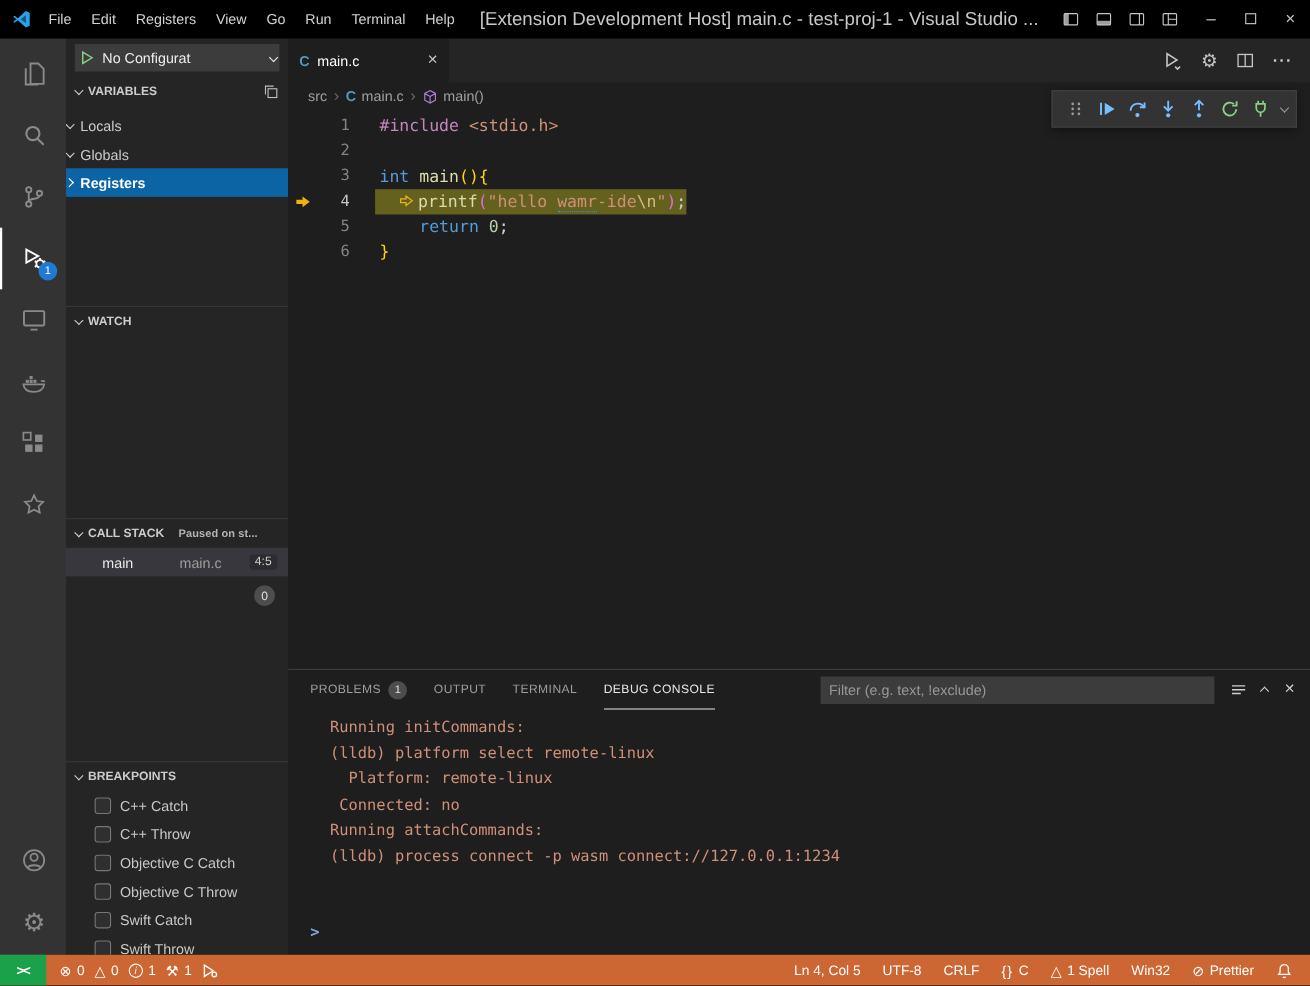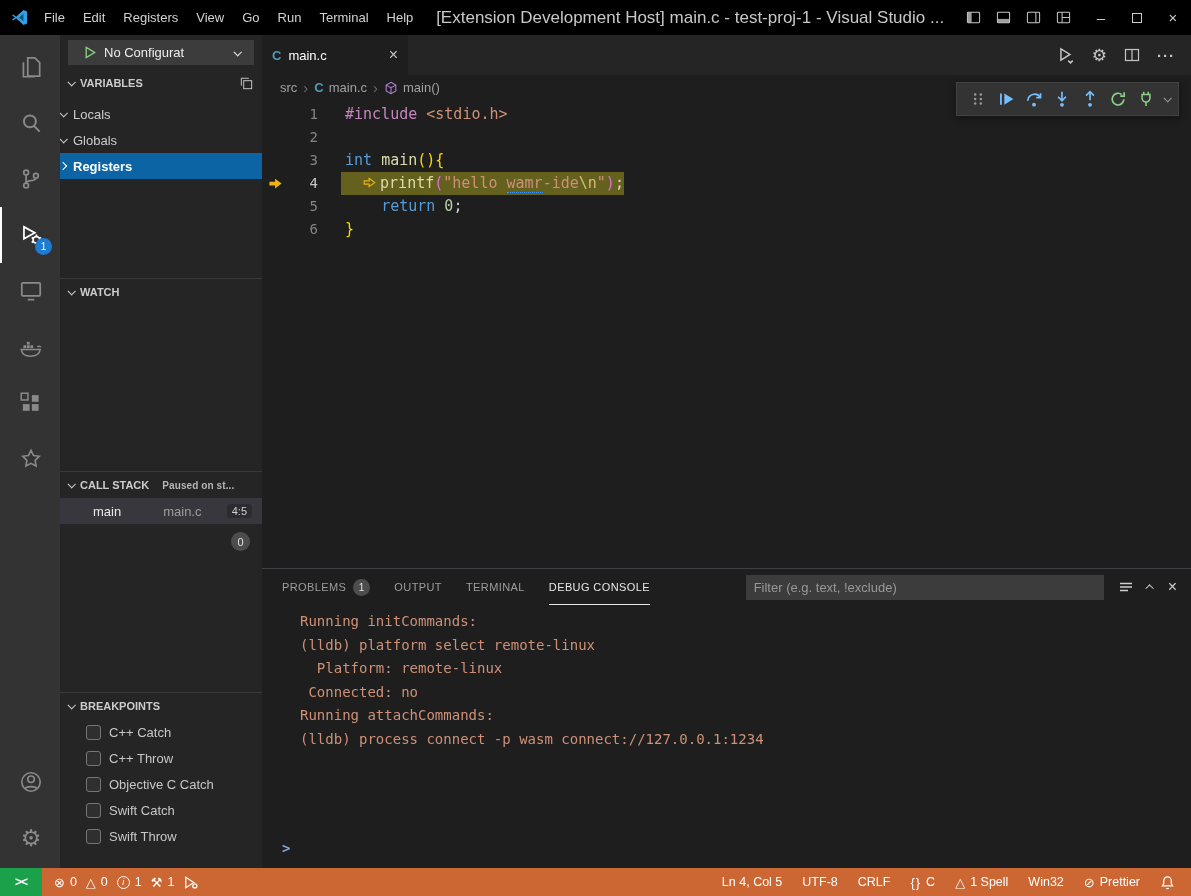--- a/index.html
+++ b/index.html
@@ -24,21 +24,21 @@
   .activitybar{width:60px;background:#333333;display:flex;flex-direction:column;padding-top:4px;}
   #activity-top,#activity-bottom{display:flex;flex-direction:column;}
   #activity-bottom{margin-top:auto;margin-bottom:2px;}
   .act-item{height:56px;display:flex;align-items:center;justify-content:center;color:#8a8a8a;position:relative;border-left:2px solid transparent;}
   .act-item.active{color:#ffffff;border-left-color:#ffffff;}
   .act-badge{position:absolute;right:8px;bottom:8px;background:#1f7ad1;color:#fff;font-size:10px;min-width:17px;height:17px;border-radius:50%;display:flex;align-items:center;justify-content:center;}
 
   
   .sidebar{width:202px;background:#252526;display:flex;flex-direction:column;color:#c3c3c3;overflow:hidden;}
   .sb-toolbar{height:35px;display:flex;align-items:center;padding:0 8px;flex:0 0 35px;}
-  .config-select{flex:1;height:25px;background:#3c3c3c;display:flex;align-items:center;gap:7px;padding:0 14px;font-size:13px;color:#ececec;}
+  .config-select{flex:1;height:25px;background:#3c3c3c;display:flex;align-items:center;gap:7px;padding:0 3px;font-size:13px;color:#ececec;}
   .config-label{flex:1;white-space:nowrap;overflow:hidden;}
   .section{border-top:1px solid #39393b;}
   .section-header{height:26px;display:flex;align-items:center;gap:6px;padding:0 8px;font-size:11px;font-weight:bold;color:#cccccc;}
   .header-action{margin-left:auto;color:#bdbdbd;display:flex;}
   .section.variables{height:208px;border-top:none;}
   .section.watch{height:193px;}
   .section.callstack{height:221px;}
   .section.breakpoints{flex:1;overflow:hidden;}
   .variables .section-body{padding-top:5px;}
   .tree-row{height:26px;display:flex;align-items:center;gap:7px;font-size:13px;color:#cccccc;}
@@ -83,21 +83,21 @@
   .tk-pp{color:#C586C0;} .tk-kw{color:#569CD6;} .tk-fn{color:#DCDCAA;}
   .tk-str{color:#CE9178;} .tk-esc{color:#D7BA7D;} .tk-num{color:#B5CEA8;}
   .tk-fg{color:#D4D4D4;} .tk-br1{color:#FFD700;} .tk-br2{color:#DA70D6;}
   .tk-strsq{color:#CE9178;border-bottom:1.5px dotted #3794FF;text-align:right;}
 
   .debug-toolbar{position:absolute;top:47px;right:12px;background:#333333;border:1px solid #434343;box-shadow:0 2px 8px rgba(0,0,0,.45);display:flex;align-items:center;padding:3px 8px;gap:2px;z-index:8;}
   .dbg-btn{width:26px;height:26px;display:flex;align-items:center;justify-content:center;}
   .dbg-chev{color:#9a9a9a;margin-left:3px;}
 
   
-  .panel{height:300px;border-top:1px solid #3f3f46;display:flex;flex-direction:column;position:relative;}
+  .panel{height:260px;border-top:1px solid #3f3f46;display:flex;flex-direction:column;position:relative;}
   .panel-header{height:36px;display:flex;align-items:center;padding:0 14px 0 20px;gap:14px;flex:0 0 36px;}
   .panel-tabs{display:flex;gap:24px;}
   .ptab{font-size:11px;letter-spacing:.4px;color:#9d9d9d;display:flex;align-items:center;gap:7px;height:36px;}
   .ptab.active{color:#e7e7e7;box-shadow:inset 0 -1px 0 #e7e7e7;}
   .ptab-badge{background:#4d4d4d;color:#e6e6e6;width:17px;height:17px;border-radius:50%;font-size:10px;display:flex;align-items:center;justify-content:center;}
   .filter-input{margin-left:auto;width:358px;height:25px;background:#3c3c3c;border:0;outline:0;color:#cccccc;font-size:13px;padding:0 8px;font-family:"Liberation Sans",sans-serif;}
   .filter-input::placeholder{color:#989898;}
   .panel-action{color:#d0d0d0;display:flex;align-items:center;font-size:16px;line-height:1;}
   .panel-body{flex:1;position:relative;padding:5px 0 0 38px;font-family:"DejaVu Sans Mono",monospace;font-size:14px;line-height:23.5px;color:#ce9178;}
   .console-line{white-space:pre;}
@@ -339,20 +339,24 @@
           <div class="bp-row">
             <span class="bp-check"></span>
             <span>C++ Throw</span>
           </div>
           <div class="bp-row">
             <span class="bp-check"></span>
             <span>Objective C Catch</span>
           </div>
           <div class="bp-row">
             <span class="bp-check"></span>
+            <span>Objective C Throw</span>
+          </div>
+          <div class="bp-row">
+            <span class="bp-check"></span>
             <span>Swift Catch</span>
           </div>
           <div class="bp-row">
             <span class="bp-check"></span>
             <span>Swift Throw</span>
           </div>
         </div>
     </div>
   </div>
 

